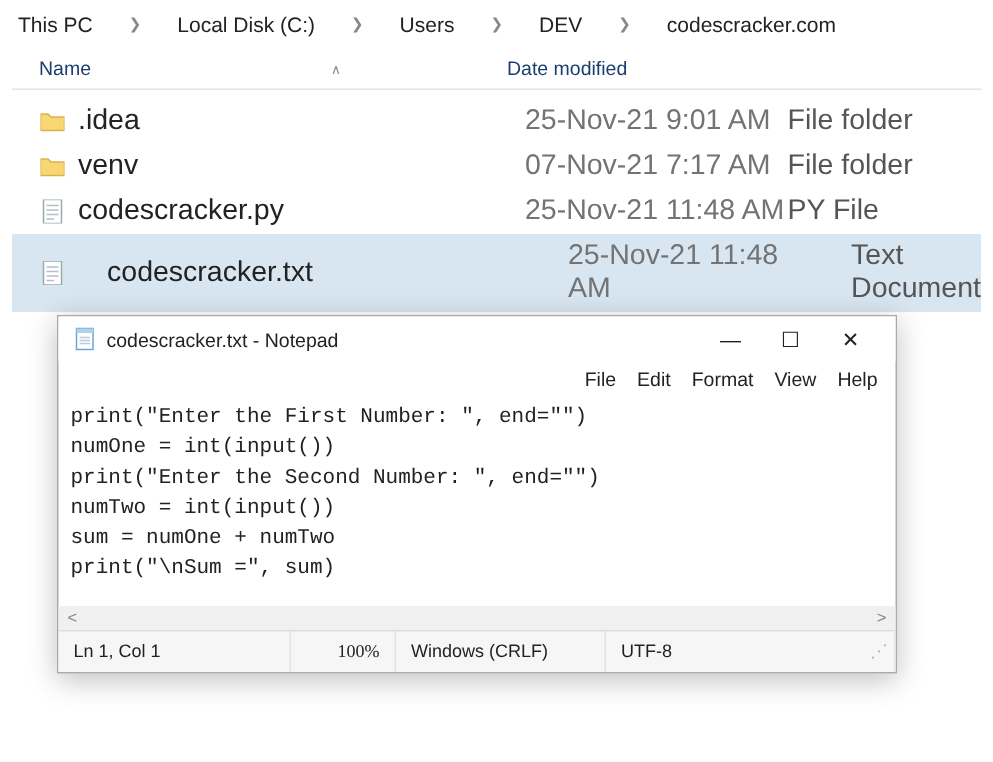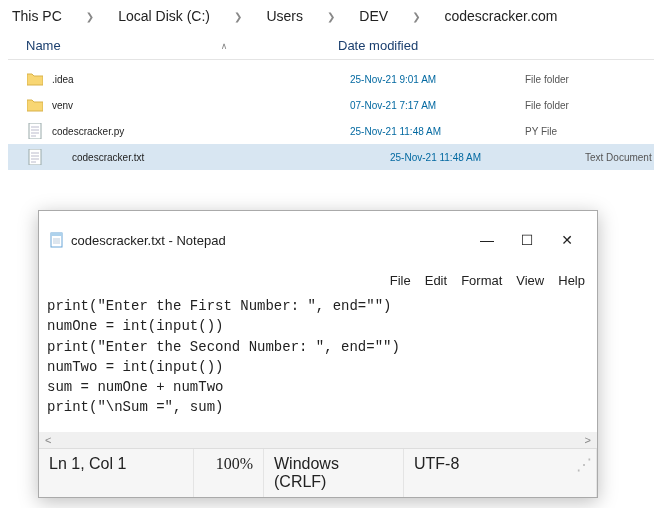--- a/index.html
+++ b/index.html
@@ -10,39 +10,39 @@
     .breadcrumb .chev { color: #888; font-size: 10px; padding: 0 4px; }
 
     .file-area { padding: 0 8px; }
     .file-header { display: flex; align-items: center; border-bottom: 1px solid #e4e4e4; padding: 6px 0; font-size: 13px; color: #1a3e6e; }
     .col-name { width: 330px; padding-left: 18px; display: flex; align-items: center; gap: 22px; }
     .col-date { width: 175px; }
     .col-type { flex: 1; }
     .sort-ind { font-size: 9px; color: #888; margin-left: 138px; }
 
     .file-rows { margin-top: 6px; }
-    .file-row { display: flex; align-items: center; padding: 4px 0; font-size: 10px; }
+    .file-row { display: flex; align-items: center; padding: 4px 0; font-size: 19px; }
     .file-row.selected { background: #d8e6f2; gap: 20px; }
     .file-row .icon { width: 18px; height: 18px; margin-left: 18px; margin-right: 8px; display: inline-flex; align-items: center; justify-content: center; }
     .file-row .name { width: 298px; overflow: hidden; text-overflow: ellipsis; white-space: nowrap; }
-    .file-row .date { width: 175px; color: #0369a1; }
+    .file-row .date { width: 175px; color: #737373; }
     .file-row .type { flex: 1; color: #555; }
 
     .folder-svg { width: 16px; height: 14px; }
     .txt-svg { width: 14px; height: 16px; }
 
     .notepad { position: absolute; left: 38px; top: 210px; width: 560px; background: #fff; border: 1px solid #aaa; box-shadow: 0 4px 18px rgba(0,0,0,0.25); }
-    .np-title { display: flex; align-items: center; padding: 20px 10px; font-size: 13px; background: #fff; }
+    .np-title { display: flex; align-items: center; padding: 6px 10px; font-size: 13px; background: #fff; }
     .np-title .np-icon { width: 16px; height: 16px; margin-right: 6px; }
     .np-title .title-text { flex: 1; }
     .np-title .win-btn { width: 40px; text-align: center; font-size: 14px; font-family: "Segoe UI Symbol", sans-serif; cursor: default; line-height: 18px; }
     .np-menu { display: flex; gap: 14px; padding: 4px 12px; font-size: 13px; justify-content: flex-end; }
     .np-content { padding: 4px 8px 8px 8px; font-family: Consolas, "Courier New", monospace; font-size: 14px; line-height: 1.45; white-space: pre; overflow: hidden; min-height: 140px; }
     .np-scroll { display: flex; justify-content: space-between; padding: 2px 6px; background: #f0f0f0; color: #888; font-size: 11px; }
-    .np-status { display: flex; border-top: 1px solid #ddd; background: #f6f6f6; font-size: 16px; }
+    .np-status { display: flex; border-top: 1px solid #ddd; background: #f6f6f6; font-size: 12px; }
     .np-status > div { padding: 6px 10px; border-right: 1px solid #e4e4e4; }
     .np-status .pos { width: 155px; }
     .np-status .zoom { width: 70px; text-align: right; font-family: Liberation Serif, serif; }
     .np-status .eol { width: 140px; }
     .np-status .enc { width: 130px; border-right: none; }
     .np-status .grip { flex: 1; text-align: right; padding-right: 6px; color: #bbb; letter-spacing: -2px; }
   </style>
 </head>
 <body>
 

